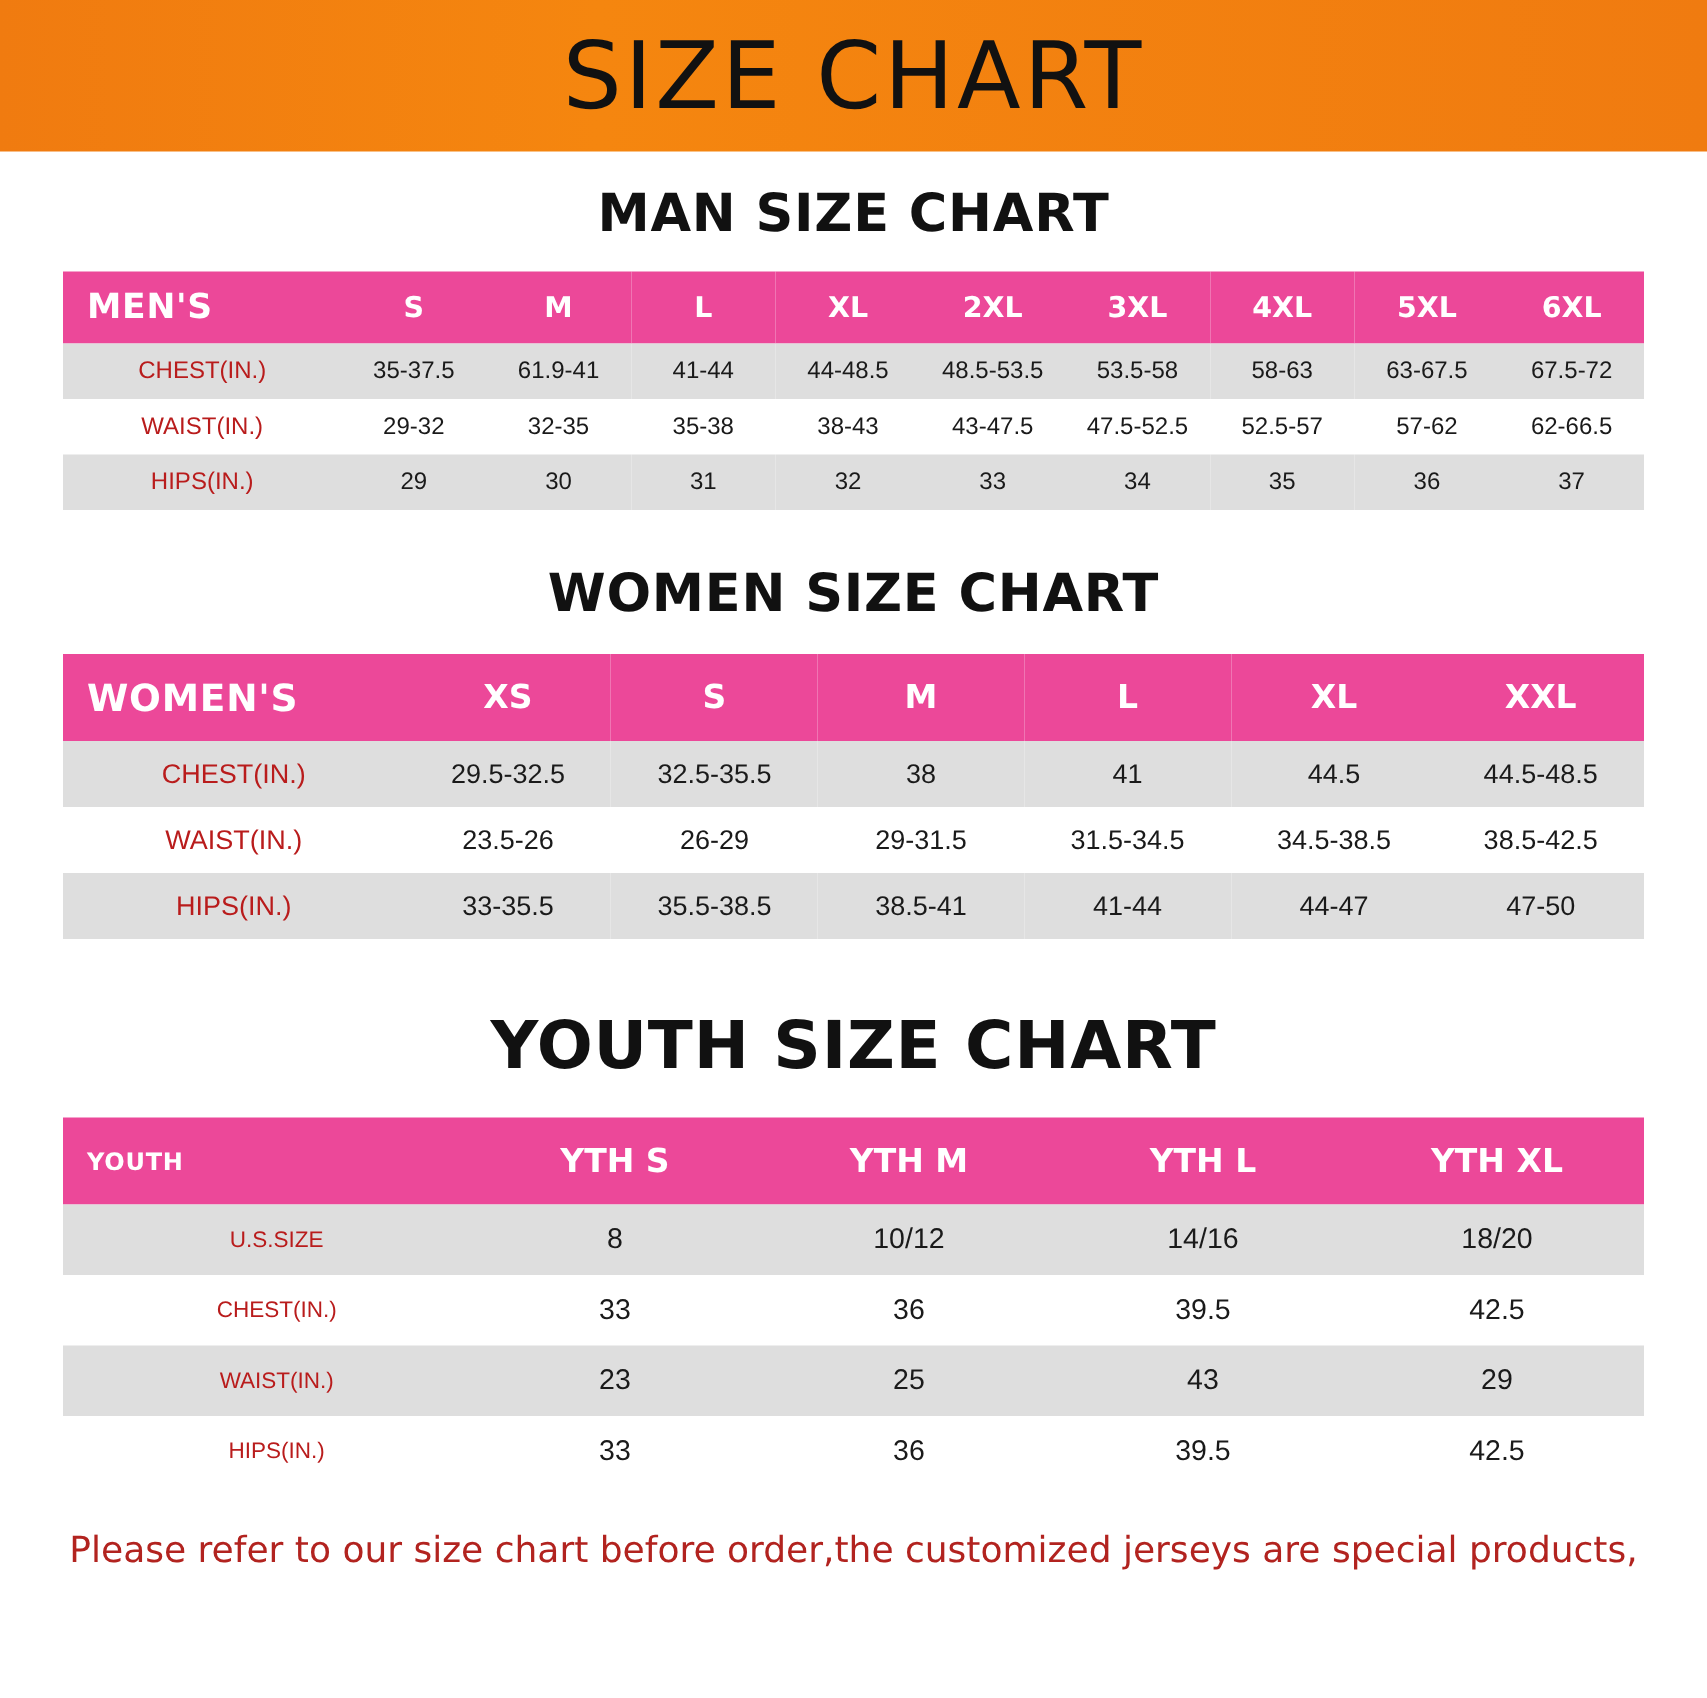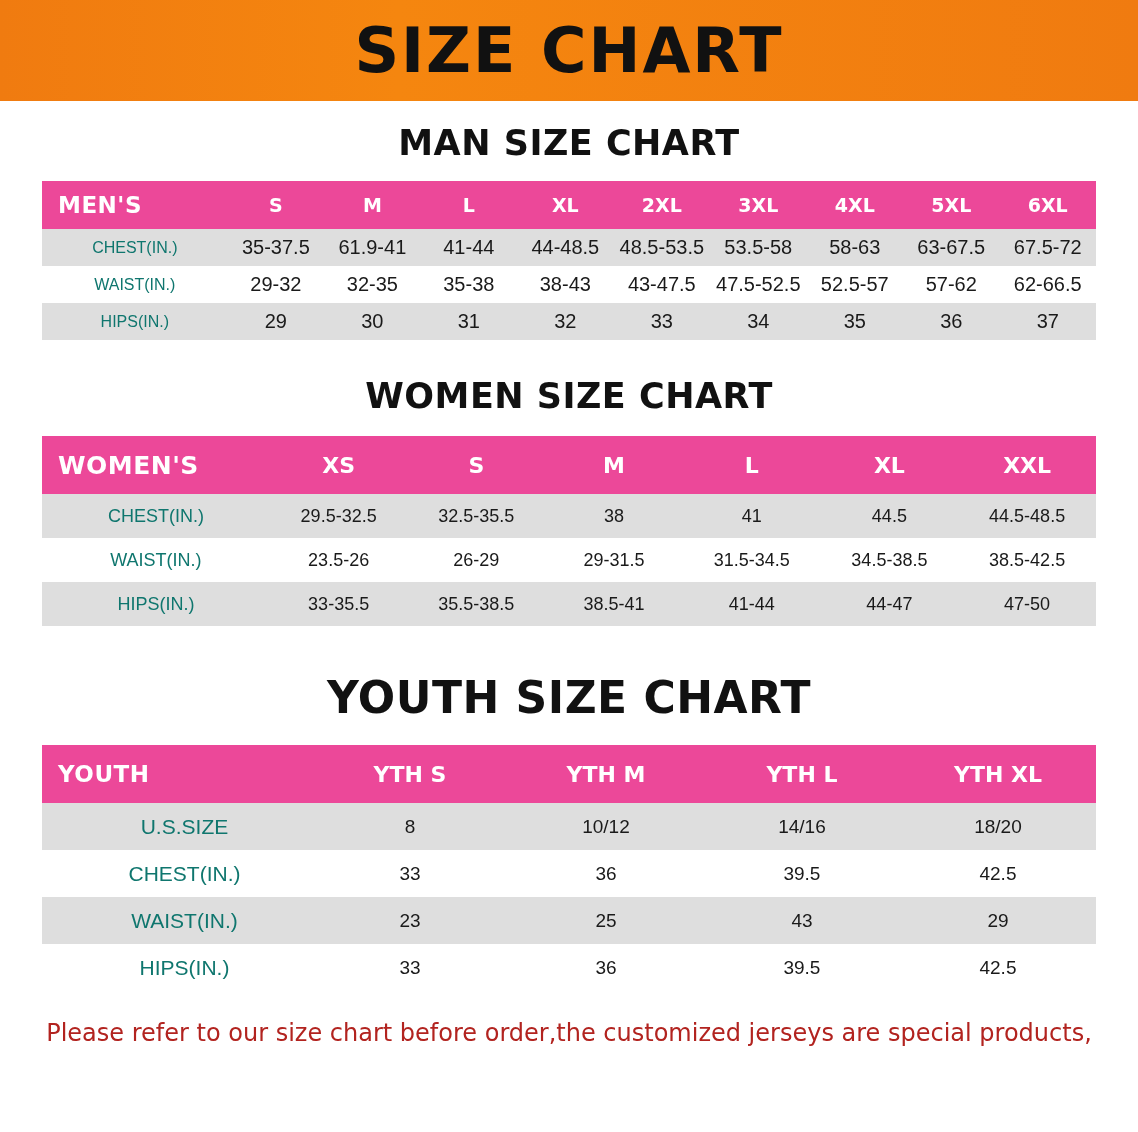--- a/index.html
+++ b/index.html
@@ -18,21 +18,21 @@
   
   .banner {
     height: 101px;
     background: linear-gradient(90deg, #f07b10 0%, #f5860f 35%, #f07b10 100%);
     display: flex;
     align-items: center;
     justify-content: center;
   }
   .banner-title {
     font-family: "DejaVu Sans", sans-serif;
-    font-weight: 700;
+    font-weight: 400;
     font-size: 62px;
     letter-spacing: 2px;
     color: #111111;
     line-height: 1;
     text-align: center;
   }
 
   
   .section-title {
     text-align: center;
@@ -68,42 +68,42 @@
     padding-left: 16px;
     letter-spacing: 0.5px;
   }
   tbody td {
     text-align: center;
     color: #1a1a1a;
     white-space: nowrap;
   }
   tbody td.rowlabel {
     text-align: center;
-    color: #0f766e;
+    color: #b91c1c;
   }
   tbody tr.shaded td { background: #dedede; }
   tbody tr.plain td  { background: #ffffff; }
 
   
   #men-table thead th { height: 46px; font-size: 19px; }
   #men-table thead th.rowlabel { font-size: 23px; }
-  #men-table tbody td { height: 35px; font-size: 20px; }
+  #men-table tbody td { height: 35px; font-size: 16px; }
   #men-table tbody td.rowlabel { font-size: 16px; }
 
   
   #women-table thead th { height: 56px; font-size: 22px; }
   #women-table thead th.rowlabel { font-size: 25px; }
   #women-table tbody td { height: 42px; font-size: 18px; }
   #women-table tbody td.rowlabel { font-size: 18px; }
 
   
   #youth-table thead th { height: 56px; font-size: 22px; }
-  #youth-table thead th.rowlabel { font-size: 23px; }
+  #youth-table thead th.rowlabel { font-size: 16px; }
   #youth-table tbody td { height: 45px; font-size: 19px; }
-  #youth-table tbody td.rowlabel { font-size: 21px; padding-left: 16px; }
+  #youth-table tbody td.rowlabel { font-size: 15px; padding-left: 16px; }
 
   
   .note {
     margin: 26px 40px 0 40px;
     color: #b2231f;
     font-family: "DejaVu Sans", sans-serif;
     font-size: 24px;
     line-height: 1.35;
     text-align: center;
   }

